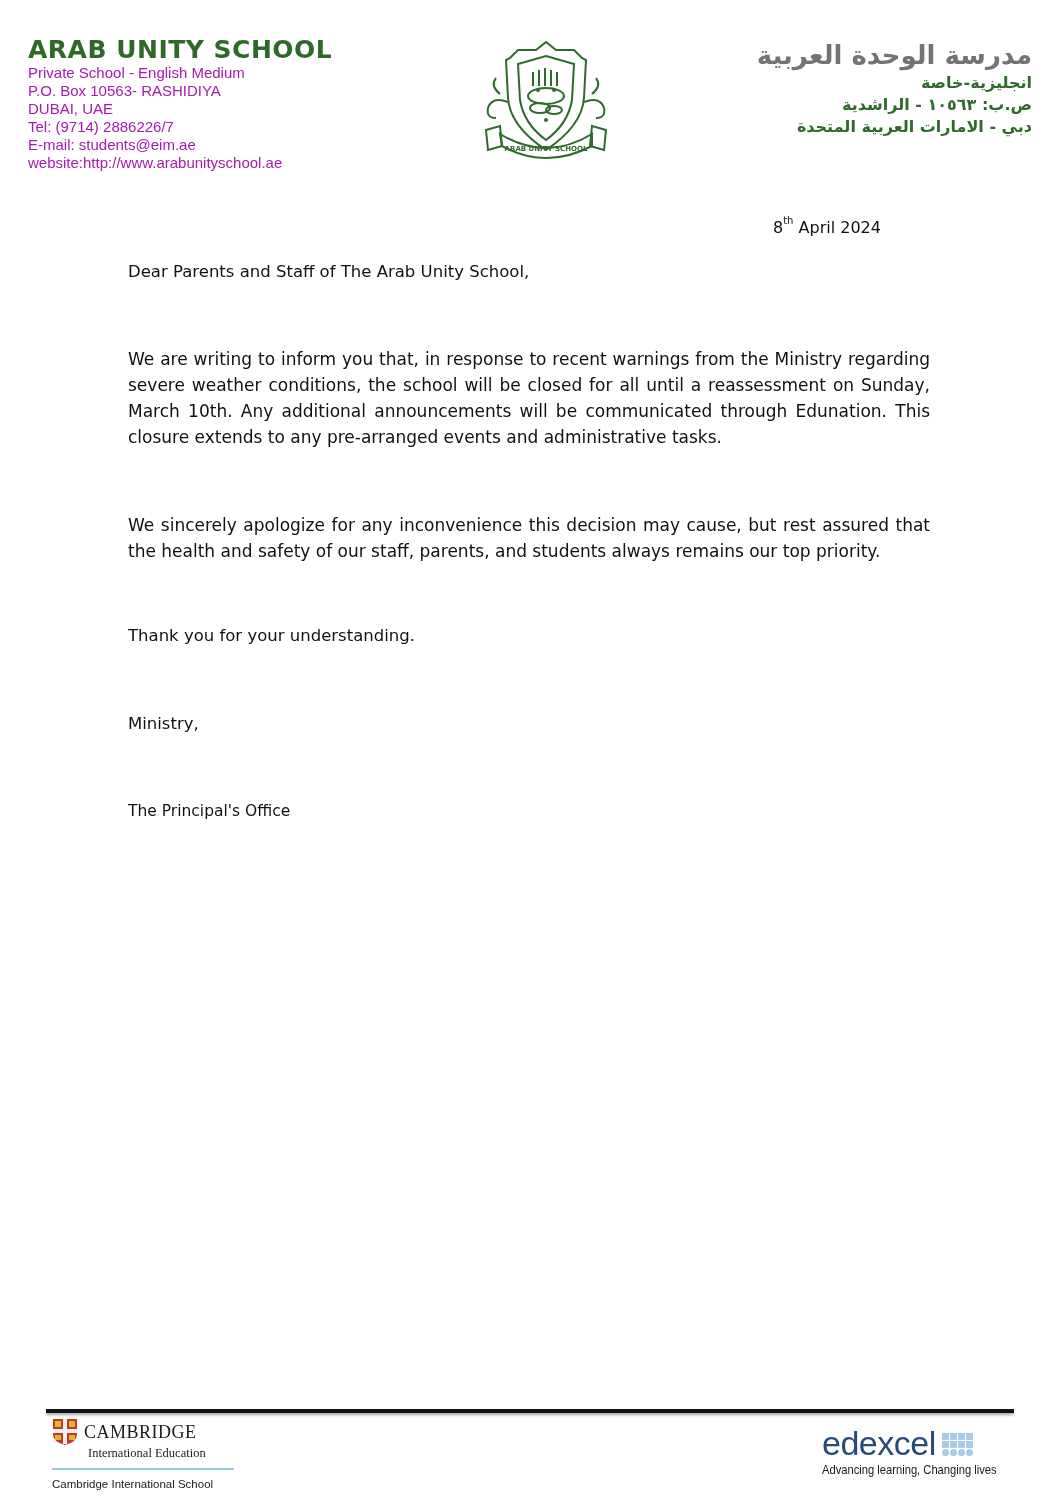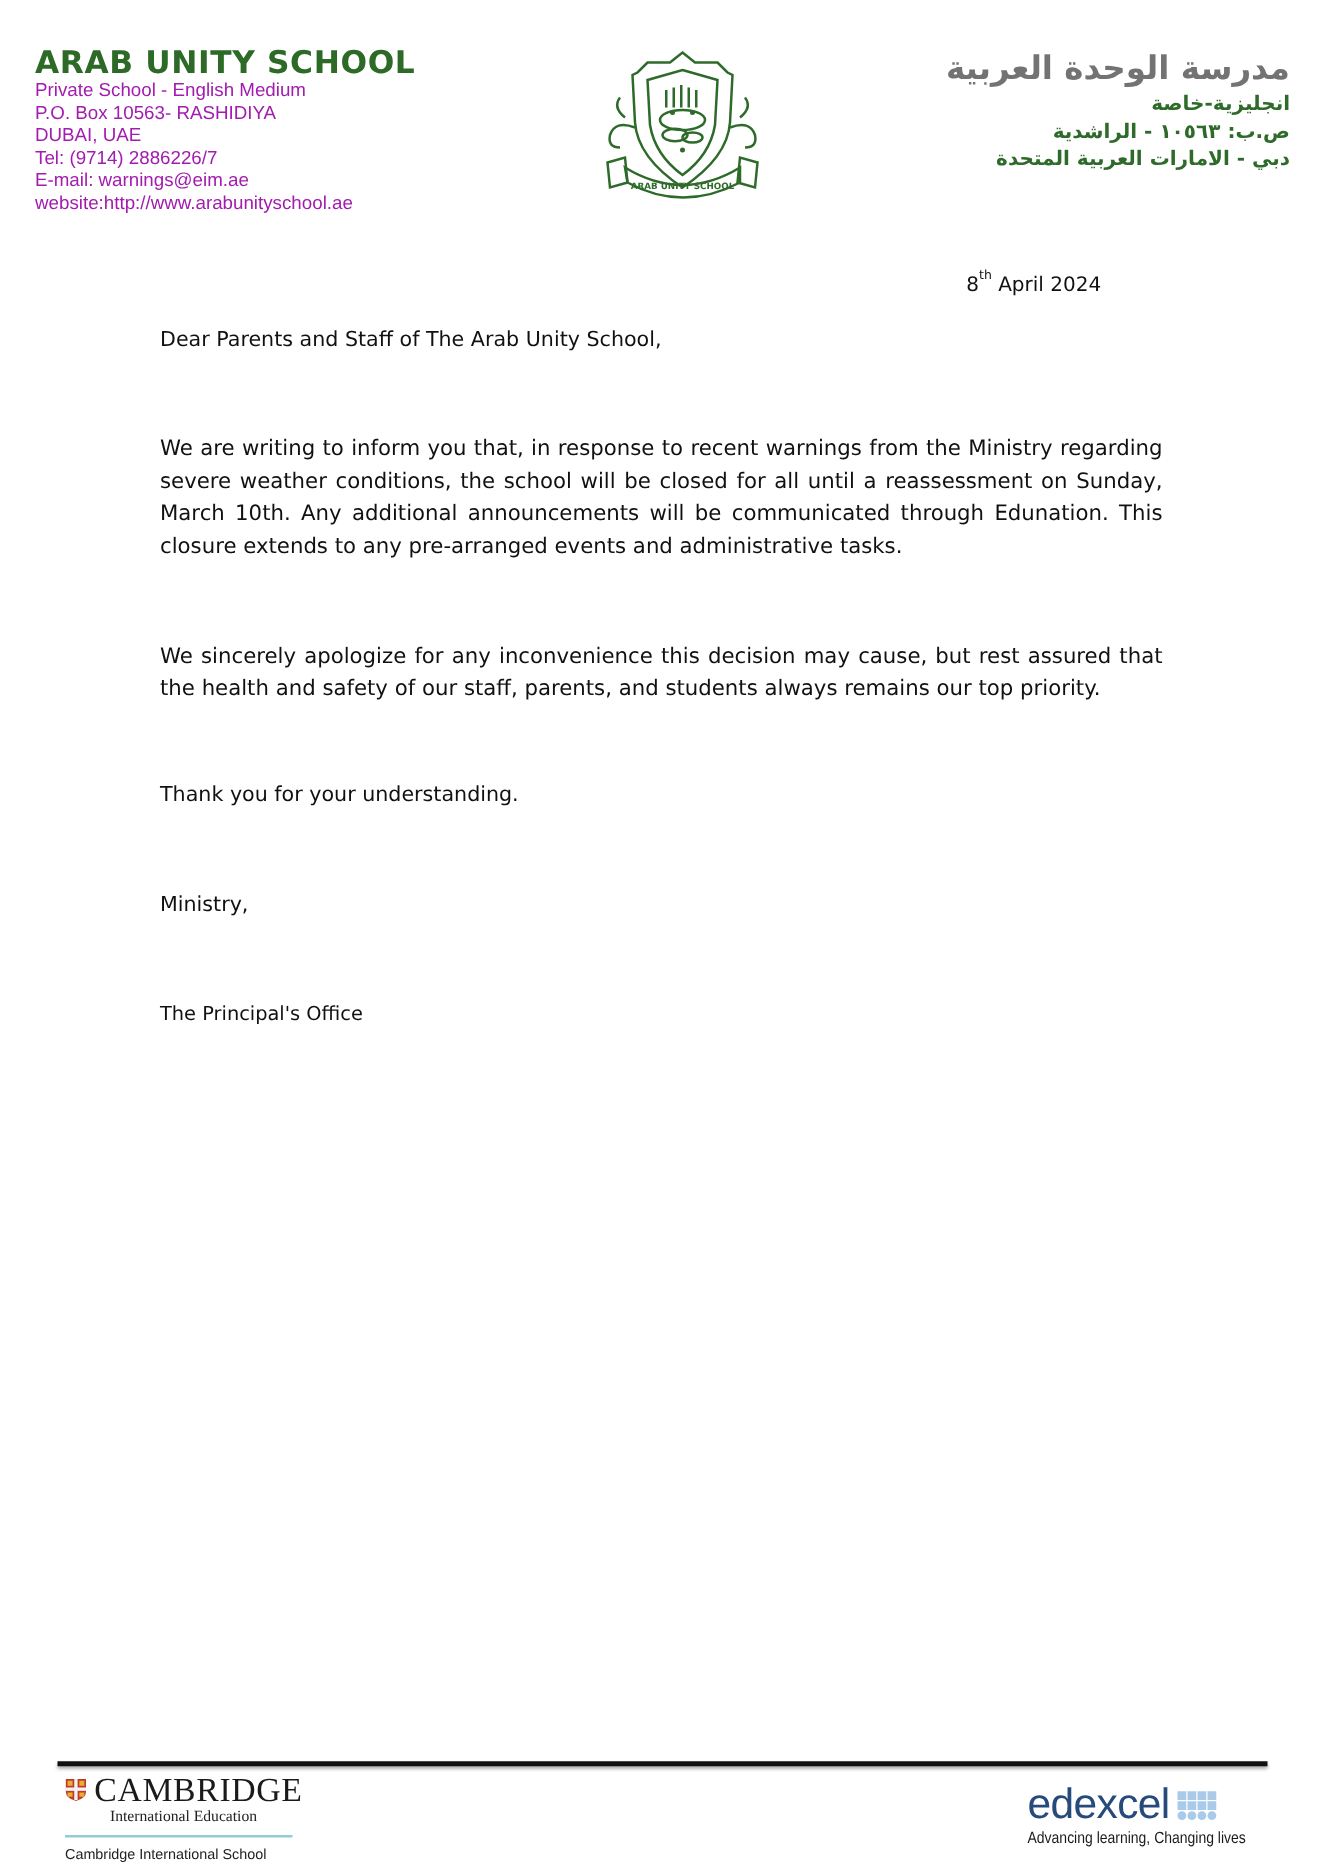--- a/index.html
+++ b/index.html
@@ -28,21 +28,21 @@
   .p2 { top:512px; }
   .thanks { position:absolute; left:128px; top:626px; font-size:16.5px; }
   .closing { position:absolute; left:128px; top:714px; font-size:16.5px; }
   .signature { position:absolute; left:128px; top:802px; font-size:15.5px; }
 
   
   .footer-rule { position:absolute; left:46px; top:1409px; width:968px; height:4px; background:#111; box-shadow:0 2px 3px rgba(0,0,0,0.35); }
   .cambridge { position:absolute; left:52px; top:1418px; width:190px; }
   .cam-row { display:flex; align-items:center; }
   .cam-shield { width:26px; height:28px; margin-right:6px; }
-  .cam-word { font-family:"Liberation Serif", serif; font-size:27px; letter-spacing:0.5px; color:#1a1a1a; line-height:24px; }
+  .cam-word { font-family:"Liberation Serif", serif; font-size:18px; letter-spacing:0.5px; color:#1a1a1a; line-height:24px; }
   .cam-sub { font-family:Liberation Serif, serif; font-size:12.5px; color:#222; margin-left:36px; line-height:14px; }
   .cam-rule { width:182px; height:2px; background:#8fcfd3; margin-top:8px; }
   .cam-school { font-family:"Liberation Sans", sans-serif; font-size:11.5px; color:#222; margin-top:8px; }
 
   .edexcel { position:absolute; left:822px; top:1428px; width:190px; }
   .edx-row { display:flex; align-items:flex-end; }
   .edx-word { font-family:"Liberation Sans", sans-serif; font-size:34px; color:#274a7d; letter-spacing:-0.5px; line-height:30px; }
   .edx-grid { display:grid; grid-template-columns:repeat(4, 7px); grid-gap:1px; margin-left:6px; margin-bottom:2px; }
   .edx-grid span { width:7px; height:7px; background:#a9cbe9; display:block; }
   .edx-grid span.r { border-radius:50%; }
@@ -52,21 +52,21 @@
 <body>
 
 <div class="page">
 
   <div class="hdr-left">
     <div class="school-name">ARAB UNITY SCHOOL</div>
     <div class="line">Private School - English Medium</div>
     <div class="line">P.O. Box 10563- RASHIDIYA</div>
     <div class="line">DUBAI, UAE</div>
     <div class="line">Tel: (9714) 2886226/7</div>
-    <div class="line">E-mail: warnings@eim.ae</div>
+    <div class="line">E-mail: students@eim.ae</div>
     <div class="line">website:http://www.arabunityschool.ae</div>
   </div>
 
   <div class="crest">
     <svg width="136" height="122" viewBox="0 0 136 122">
       <g fill="none" stroke="#2e6b2a" stroke-width="2">
 
         <path d="M68 4 L78 12 L96 12 L104 20 L108 22 L106 60 Q104 88 68 112 Q32 88 30 60 L28 22 L32 20 L40 12 L58 12 Z"></path>
 
         <path d="M68 18 L96 26 L94 62 Q90 86 68 102 Q46 86 42 62 L40 26 Z"></path>

